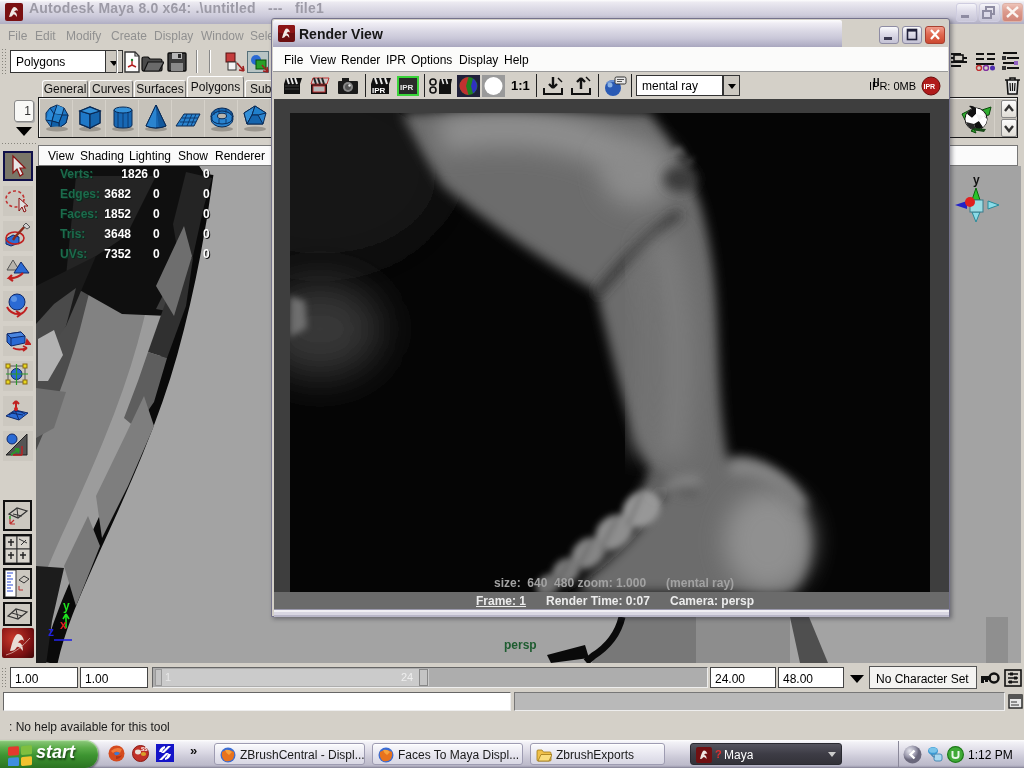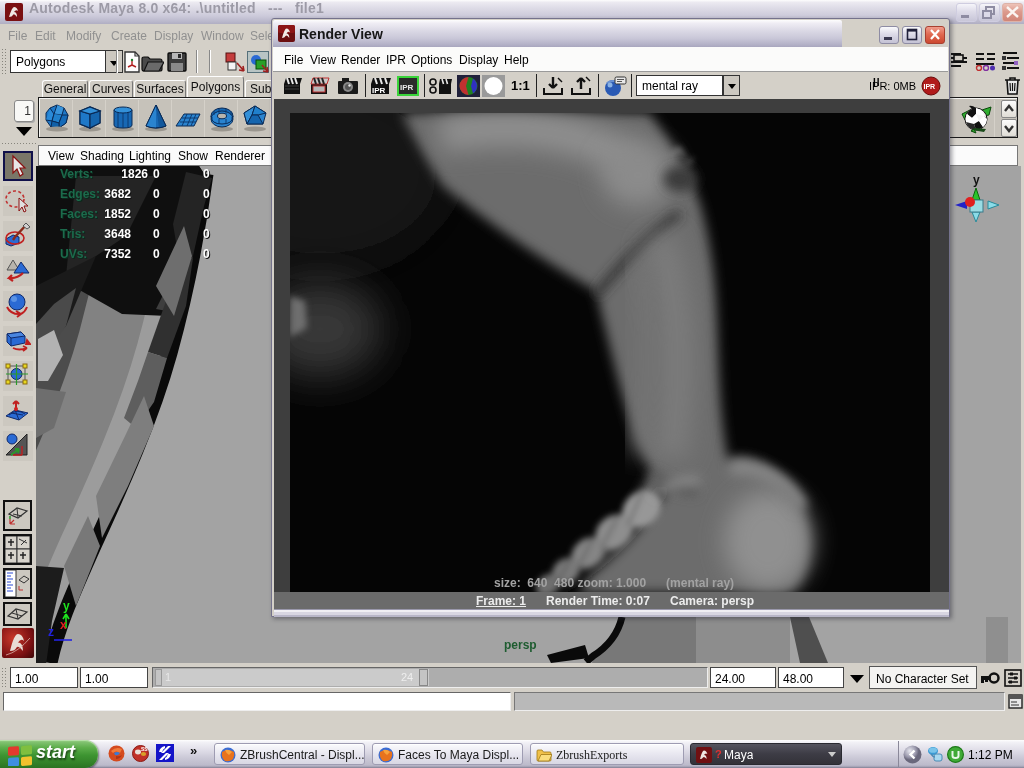--- a/index.html
+++ b/index.html
@@ -560,20 +560,23 @@
 
   <div class="abs" id="cmdline">
     <div id="cmdinput"></div>
       <div id="cmdresult"></div>
     <div class="abs" style="left:1008px; top:4px;"><svg width="15" height="16">
           <rect x="1" y="1" width="13" height="13" fill="#e8e8e8" stroke="#222" stroke-width="1.4"></rect>
           <rect x="1" y="1" width="13" height="4" fill="#555"></rect>
           <path d="M3 8 h6 M3 11 h8" stroke="#333" stroke-width="1"></path>
         </svg></div>
   </div>
+  <div class="abs" id="helpline">
+      <span style="position:absolute; left:9px; top:7px;">: No help available for this tool</span>
+    </div>
 
   <div class="abs" id="rv">
     <div class="abs" id="rvtitle">
       <div class="abs" style="left:5px; top:5px; width:17px; height:17px;"><svg width="17" height="17">
             <rect x="0" y="0" width="17" height="17" rx="2" fill="#6b0e10"></rect>
             <rect x="0" y="0" width="17" height="8" rx="2" fill="#8c1416"></rect>
             <path d="M4 13 Q6.5 3.5 8.5 3.5 Q11 3.5 12 7.5 Q10 5.5 8.5 8.5 Q11.3 8.5 11.3 13 Q8.5 9.5 7.5 11 Q6.6 13 4 13Z" fill="#f2ece8"></path>
           </svg></div>
       <div class="t">Render View</div>
       <div class="abs capbtn" style="left:606px; top:6px; width:20px; height:18px; background:linear-gradient(180deg,#fafafc,#dcdae8 45%,#c4c2d4); border-color:#8e8ca4;">
@@ -792,21 +795,21 @@
       <div class="lbl">ZBrushCentral - Displ...</div>
     </div>
   <div class="abs taskbtn" style="left:372px; width:151px;">
       <div class="tbicon"><svg width="16" height="16">
           <circle cx="8" cy="8" r="7.5" fill="#3a6cd4"></circle>
           <path d="M2 5 Q8 1 14 5 Q15 8 13 12 Q10 15 5 14 Q1 11 2 5Z" fill="#e8731e"></path>
           <path d="M5 3 Q9 2 12 5 L9 8 Q6 6 5 3Z" fill="#f9a23c"></path>
         </svg></div>
       <div class="lbl">Faces To Maya Displ...</div>
     </div>
-  <div class="abs taskbtn" style="left:530px; width:154px;font-family:Liberation Serif, serif;">
+  <div class="abs taskbtn" style="left:530px; width:135px;">
       <div class="tbicon"><svg width="16" height="16">
           <path d="M1 13 L1 4 Q1 3 2 3 L6 3 L7.5 5 L14 5 Q15 5 15 6 L15 13 Q15 14 14 14 L2 14 Q1 14 1 13Z" fill="#f0c14b" stroke="#a07818" stroke-width="0.8"></path>
           <path d="M2 14 L5 7.5 L16 7.5 L13 14 Z" fill="#fadd7d" stroke="#a07818" stroke-width="0.8"></path>
         </svg></div>
       <div class="lbl">ZbrushExports</div>
     </div>
   <div class="abs taskbtn" style="left:690px; width:152px; background:linear-gradient(180deg,#56555f,#3d3c45 50%,#333239); color:#fff; border-color:#2a2a31; box-shadow:none;">
       <div class="tbicon"><svg width="16" height="16">
           <rect x="0" y="0" width="16" height="16" rx="2" fill="#701012"></rect>
           <path d="M4 12 Q6 3.5 8 3.5 Q10.5 3.5 11.3 7 Q9.5 5.5 8 8 Q10.6 8 10.6 12 Q8 9 7 10.5 Q6.2 12 4 12Z" fill="#eee6e2"></path>

